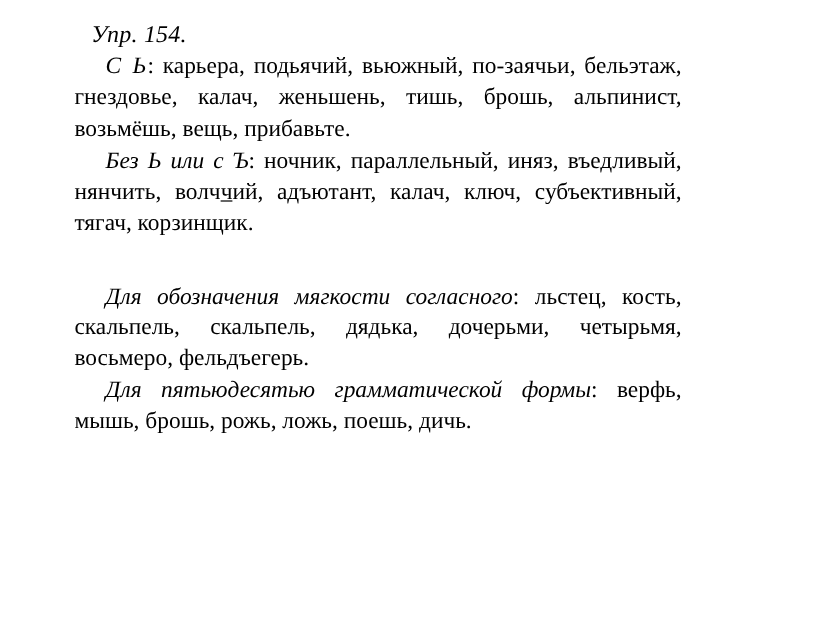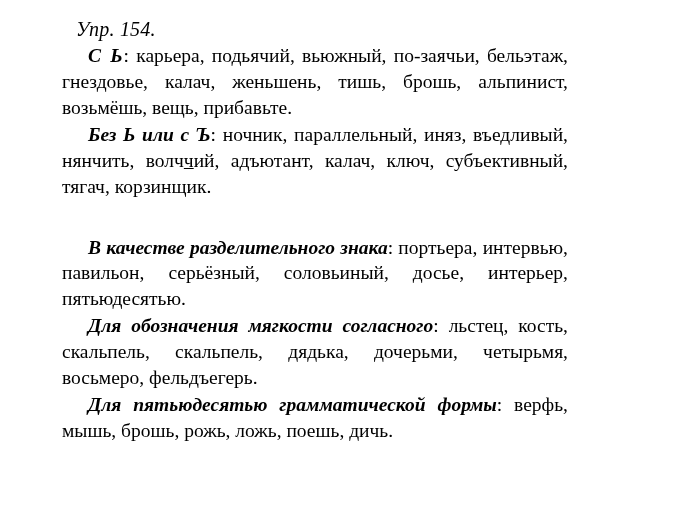--- a/index.html
+++ b/index.html
@@ -31,21 +31,21 @@
   .para {
     font-size: 19.5px;
     line-height: 1.33;
     text-align: justify;
     text-justify: inter-word;
     margin: 0 0 1px 0;
     text-indent: 26px;
     padding-right: 6px;
   }
   .lead {
-    font-weight: bold;
+    font-weight: normal;
     font-style: italic;
   }
   .u {
     text-decoration: underline;
   }
   .gap-block {
     height: 34px;
   }
   .sp-wide { letter-spacing: 1px; }
 </style>
@@ -63,23 +63,20 @@
 
     <p class="para">
       <span class="lead">Без Ь или с Ъ</span><span>:</span><span> ночник, параллельный, иняз, въедливый, нянчить, волч</span><span class="u">ч</span><span>ий, адъютант, калач, ключ, субъективный, тягач, корзин</span><span>щик.</span>
     </p>
   </div>
 
   <div class="gap-block"></div>
 
   <div>
 
-    <p class="para">
-      <span class="lead">В качестве разделительного знака</span><span>:</span><span> портьера, интервью, павильон, серьёзный, соловьиный, досье, интерьер, пятьюдесятью.</span>
-    </p>
 
     <p class="para">
       <span class="lead">Для обозначения мягкости согласного</span><span>:</span><span> льстец, кость, скальпель, скальпель, дядька, дочерьми, четырьмя, восьмеро, фельдъегерь.</span>
     </p>
 
     <p class="para">
       <span class="lead">Для пятьюдесятью грамматической формы</span><span>:</span><span> верфь, мышь, брошь, рожь, ложь, поешь, дичь.</span>
     </p>
   </div>
 

